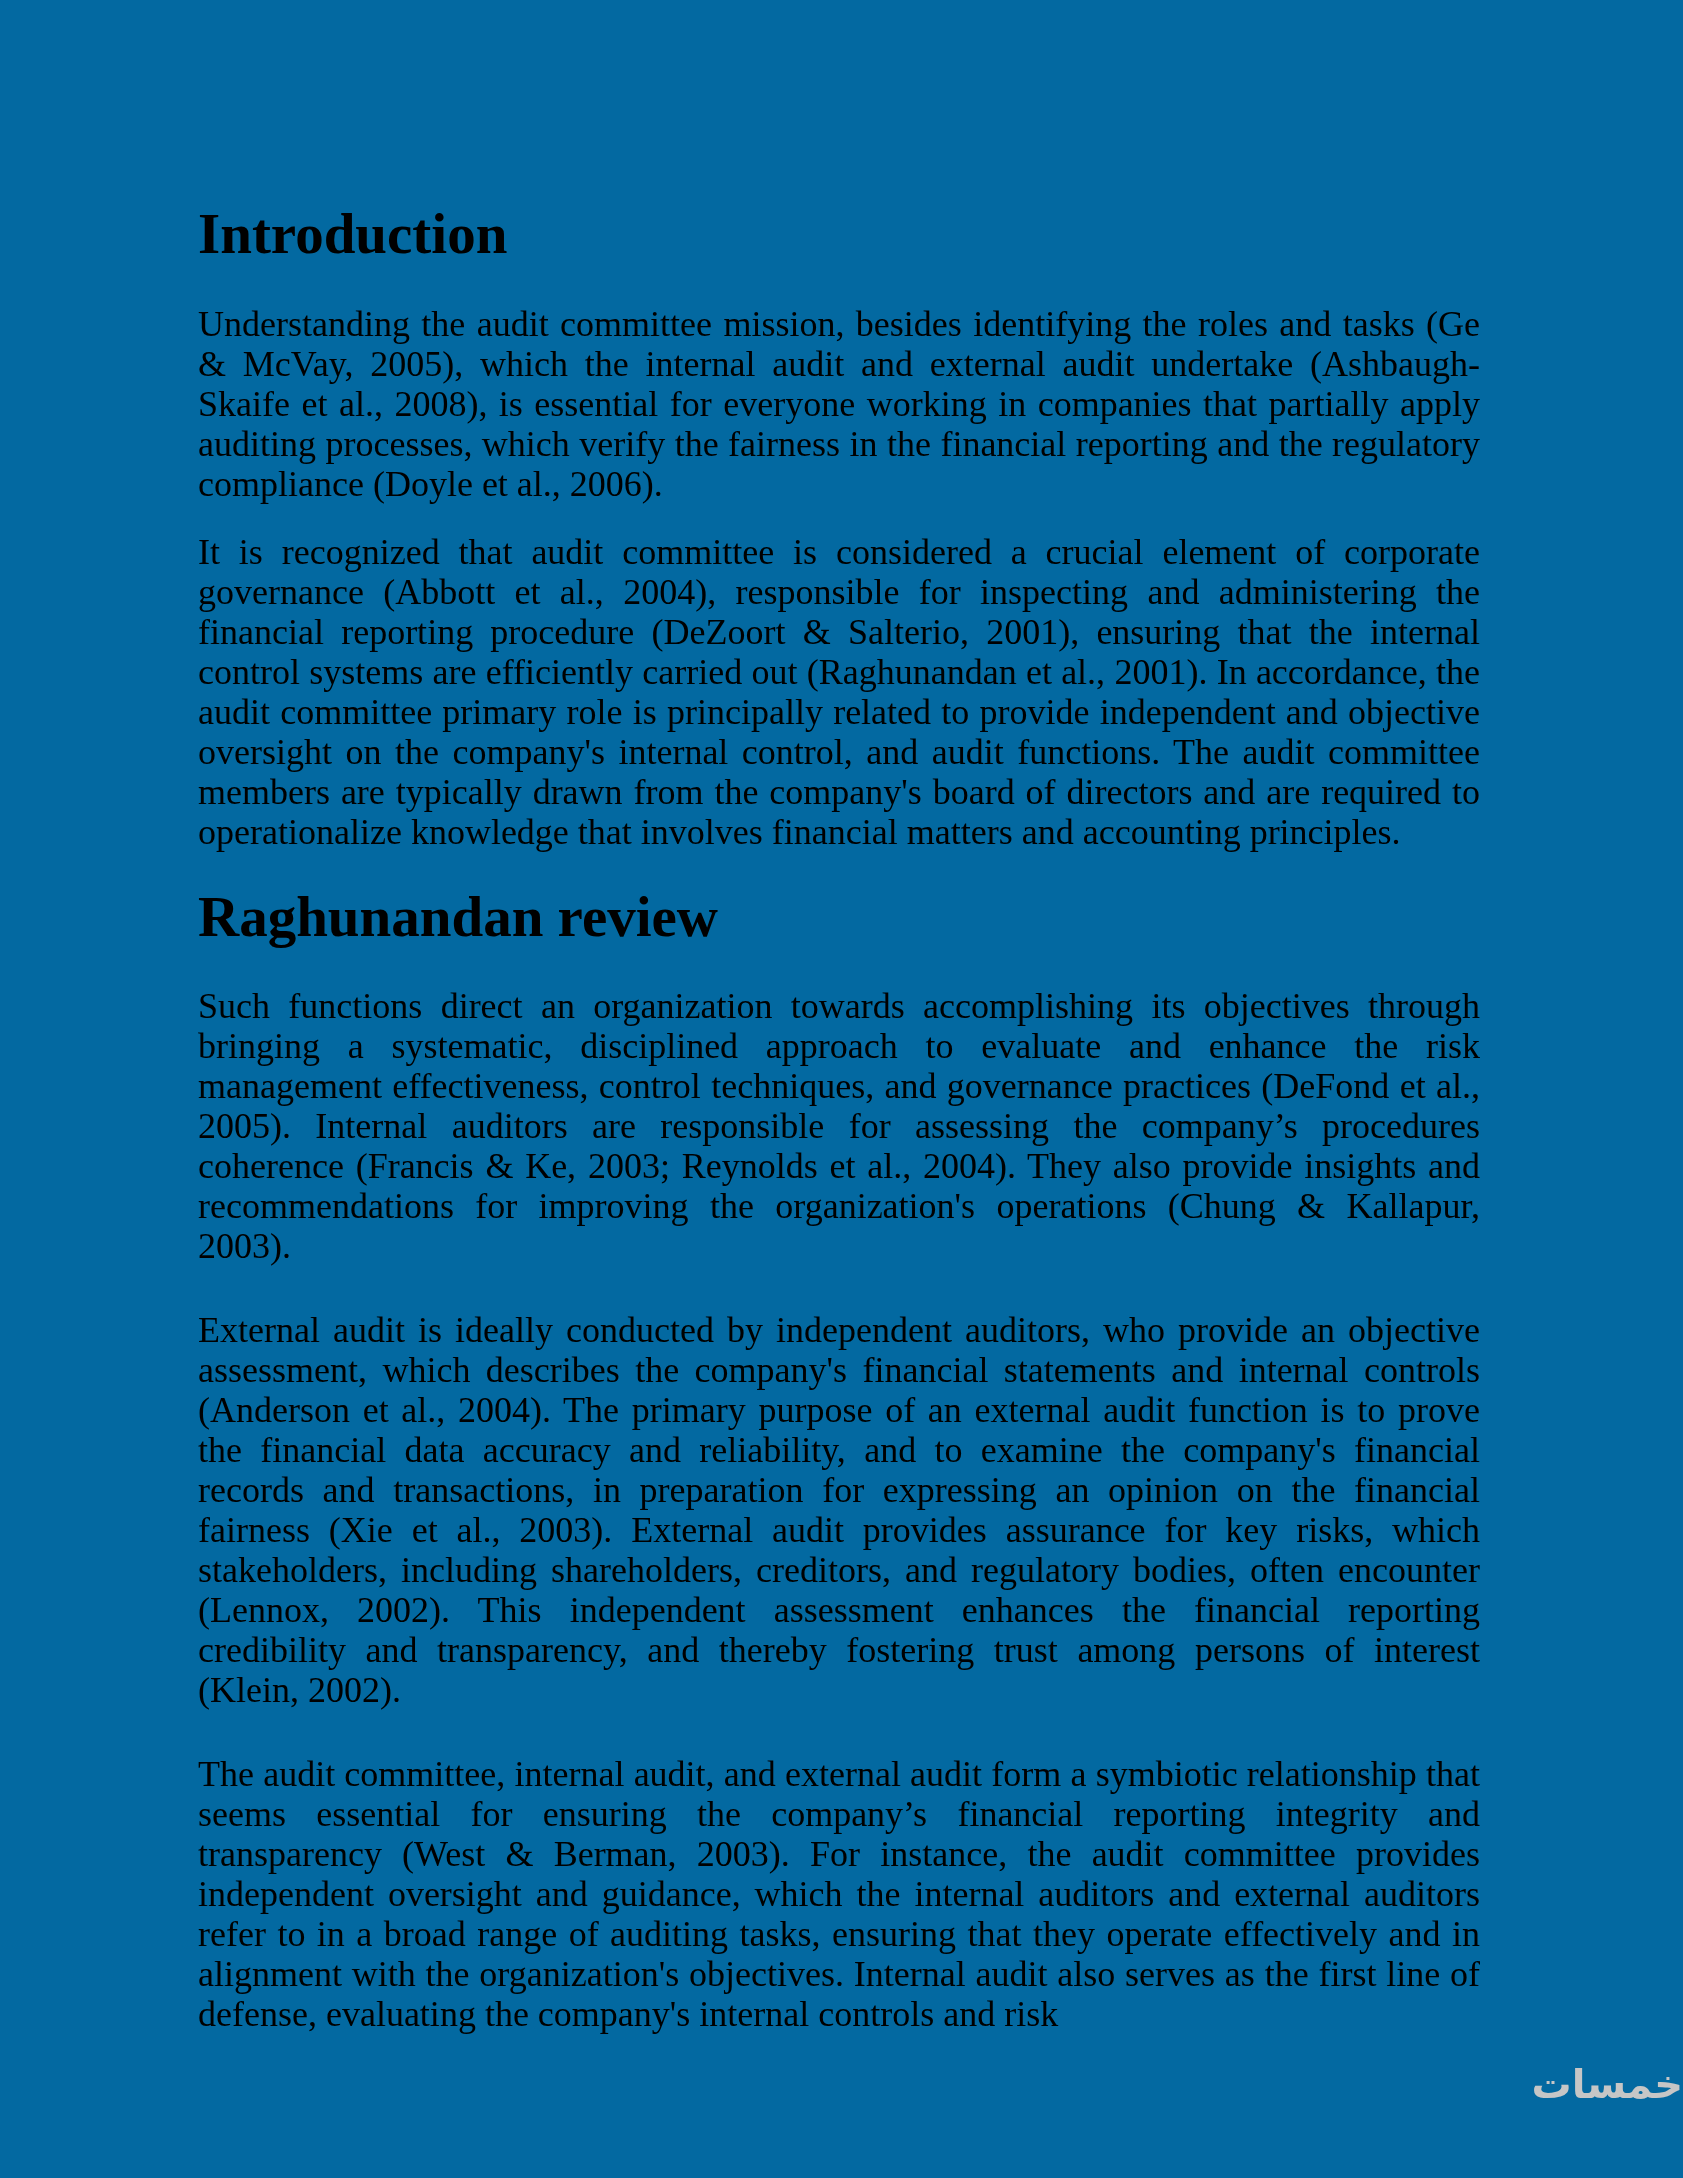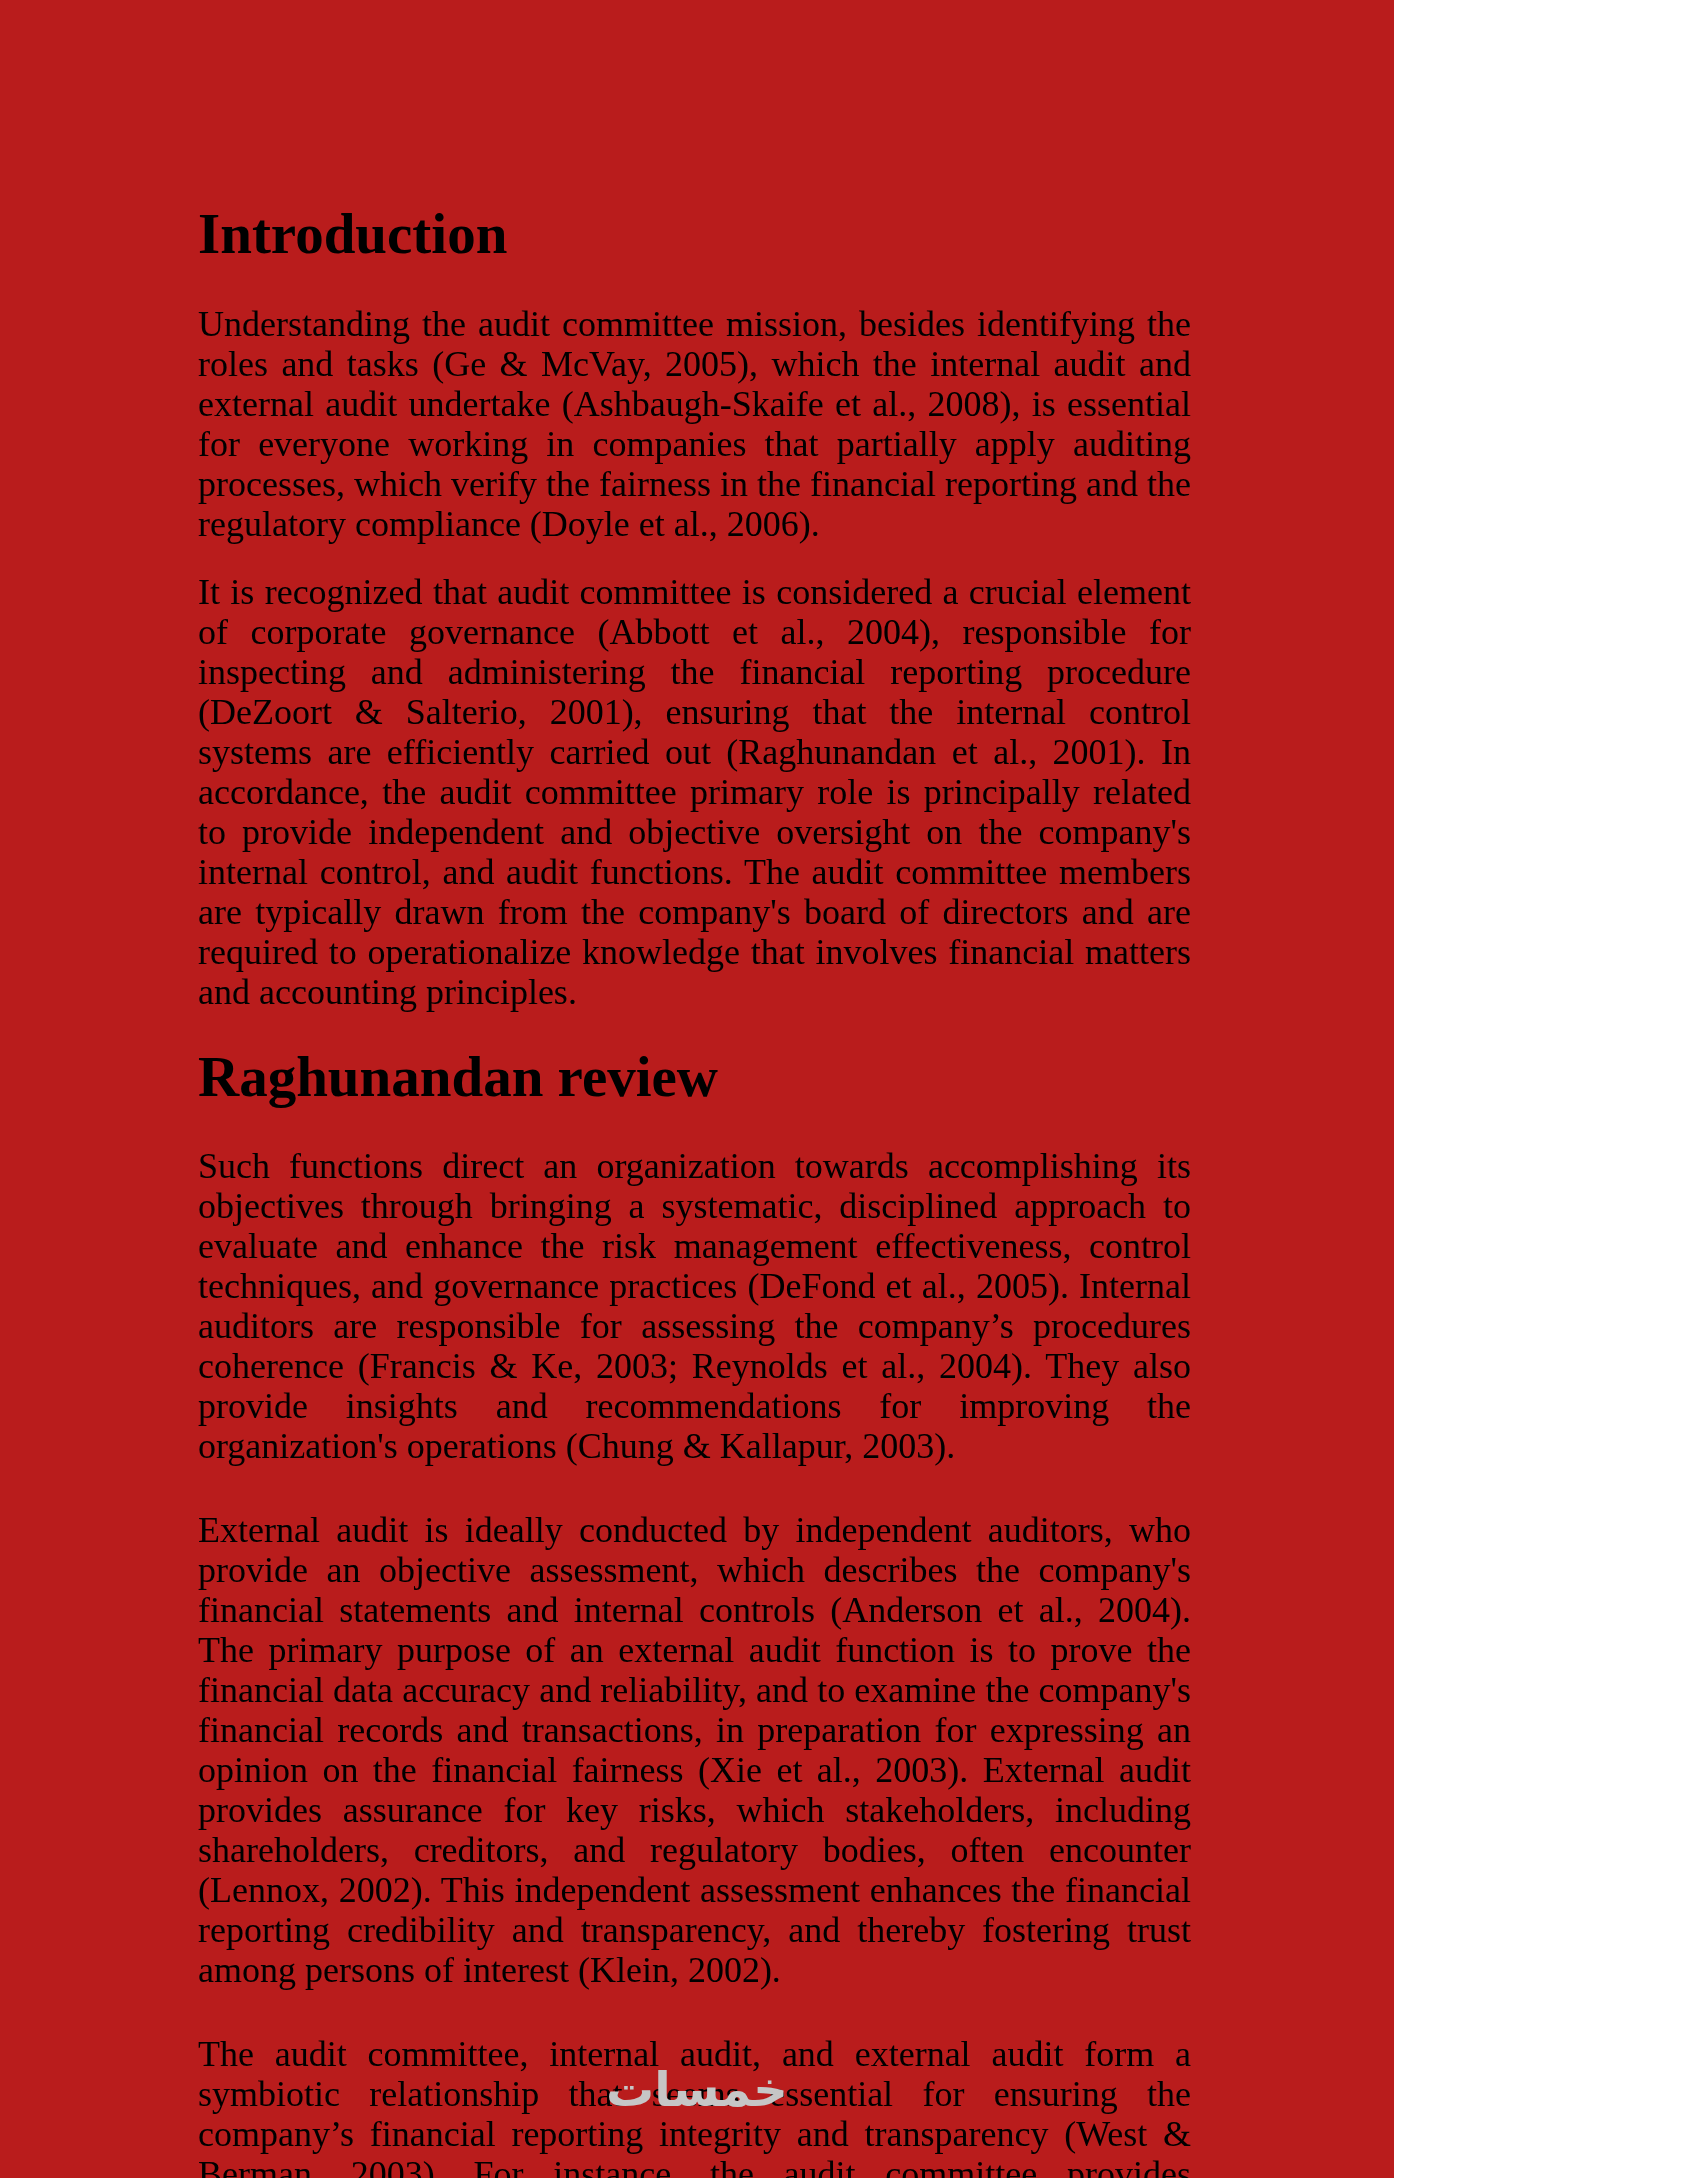--- a/index.html
+++ b/index.html
@@ -2,23 +2,23 @@
 <html><head>
 <meta charset="utf-8">
 <style>
   html, body {
     margin: 0;
     padding: 0;
     background: #ffffff;
   }
   .page {
     position: relative;
-    width: 1394px;
+    width: 1683px;
     height: 2178px;
-    background: #b91c1c;
+    background: #0369a1;
     box-sizing: border-box;
     padding: 203px 203px 0 198px;
     font-family: "Liberation Serif", "DejaVu Serif", serif;
     color: #000000;
     overflow: hidden;
   }
   h1.doc-heading {
     font-family: "Liberation Serif", "DejaVu Serif", serif;
     font-size: 57px;
     line-height: 1.1;
@@ -41,23 +41,23 @@
     margin-bottom: 44px;
   }
   section.sec2 p.doc-paragraph:last-of-type {
     margin-bottom: 7px;
   }
   .watermark {
     position: absolute;
     left: 0;
     right: 0;
     top: 2061px;
-    text-align: center;
+    text-align: right;
     font-family: "DejaVu Sans", sans-serif;
-    font-size: 48px;
+    font-size: 40px;
     font-weight: bold;
     color: #c6c6c6;
     direction: rtl;
     letter-spacing: 1px;
   }
 </style>
 </head>
 <body>
 
 <div class="page">

